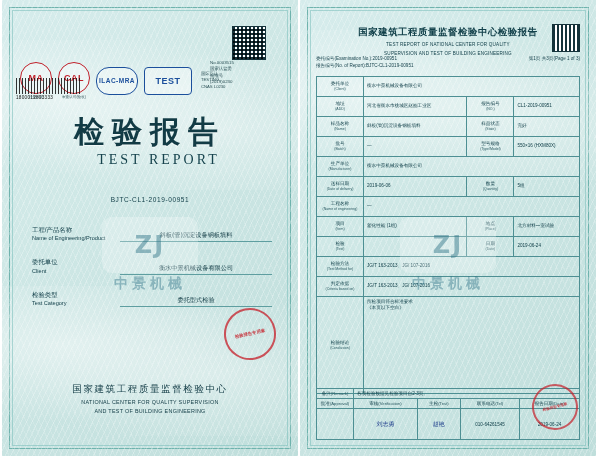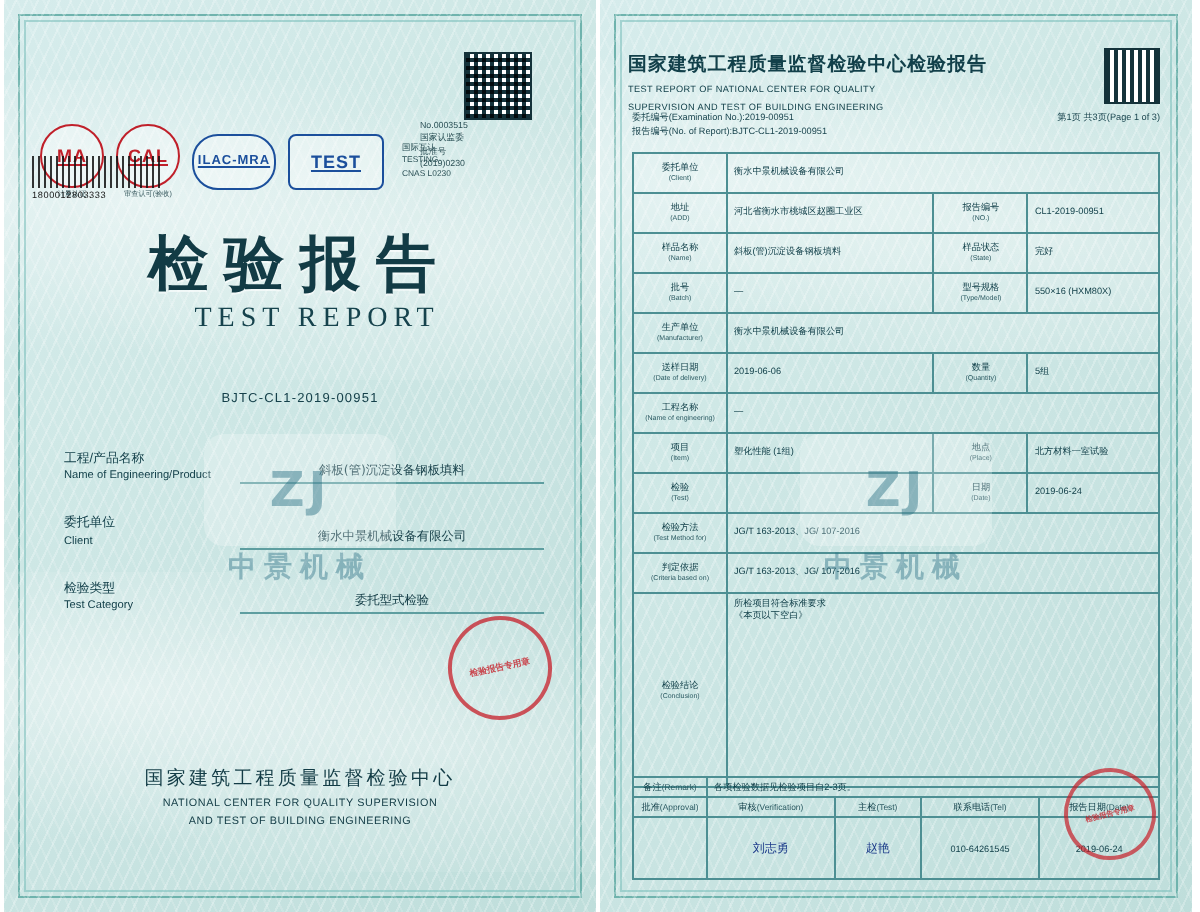--- a/index.html
+++ b/index.html
@@ -67,21 +67,20 @@
   .l-marks{
     position:absolute;top:62px;left:18px;right:14px;
     display:flex;align-items:center;gap:6px;
   }
   .mark{position:relative;text-align:center;}
   .mark .ring{
     width:30px;height:30px;border-radius:50%;
     border:1.6px solid #c0202a;display:flex;align-items:center;justify-content:center;
     color:#c0202a;font-weight:bold;font-size:9px;letter-spacing:.5px;
     background:rgba(255,255,255,.35);
-    text-decoration:underline;
   }
   .mark .cap{font-size:3.6px;color:#3a5b60;margin-top:1px;white-space:nowrap;}
   .mark.cnas .ring{width:46px;height:26px;border-radius:4px;border-color:#1b4f9c;color:#1b4f9c;font-size:9px;}
   .mark.ilac .ring{width:40px;height:26px;border-radius:13px;border-color:#1b4f9c;color:#1b4f9c;font-size:6.5px;}
   .cnas-side{font-size:4.2px;color:#2a4f55;line-height:1.5;margin-left:3px;}
 
   .l-barcode{
     position:absolute;top:78px;left:14px;width:66px;height:16px;
     background:repeating-linear-gradient(90deg,#111 0 1px,transparent 1px 3px);
     opacity:.85;
@@ -141,21 +140,21 @@
   .stamp{
     position:absolute;border:2px solid rgba(198,30,40,.75);
     color:rgba(198,30,40,.8);border-radius:50%;
     display:flex;align-items:center;justify-content:center;text-align:center;
     font-size:4.4px;line-height:1.1;transform:rotate(-12deg);
     font-weight:bold;pointer-events:none;
   }
 
   
   .r-head{
-    position:absolute;top:26px;left:14px;right:14px;text-align:left;color:#12404a;
+    position:absolute;top:26px;left:14px;right:14px;text-align:center;color:#12404a;
   }
   .r-head .cn{font-size:9.4px;letter-spacing:.6px;font-weight:bold;}
   .r-head .en{font-size:4.6px;letter-spacing:.2px;margin-top:3px;line-height:1.35;}
   .r-qr{
     position:absolute;top:24px;right:16px;width:26px;height:26px;
     background:
       repeating-linear-gradient(90deg,#14323a 0 2px,#ffffff 2px 4px),
       repeating-linear-gradient(0deg,#14323a 0 2px,#ffffff 2px 4px);
     border:1px solid #14323a;
   }

